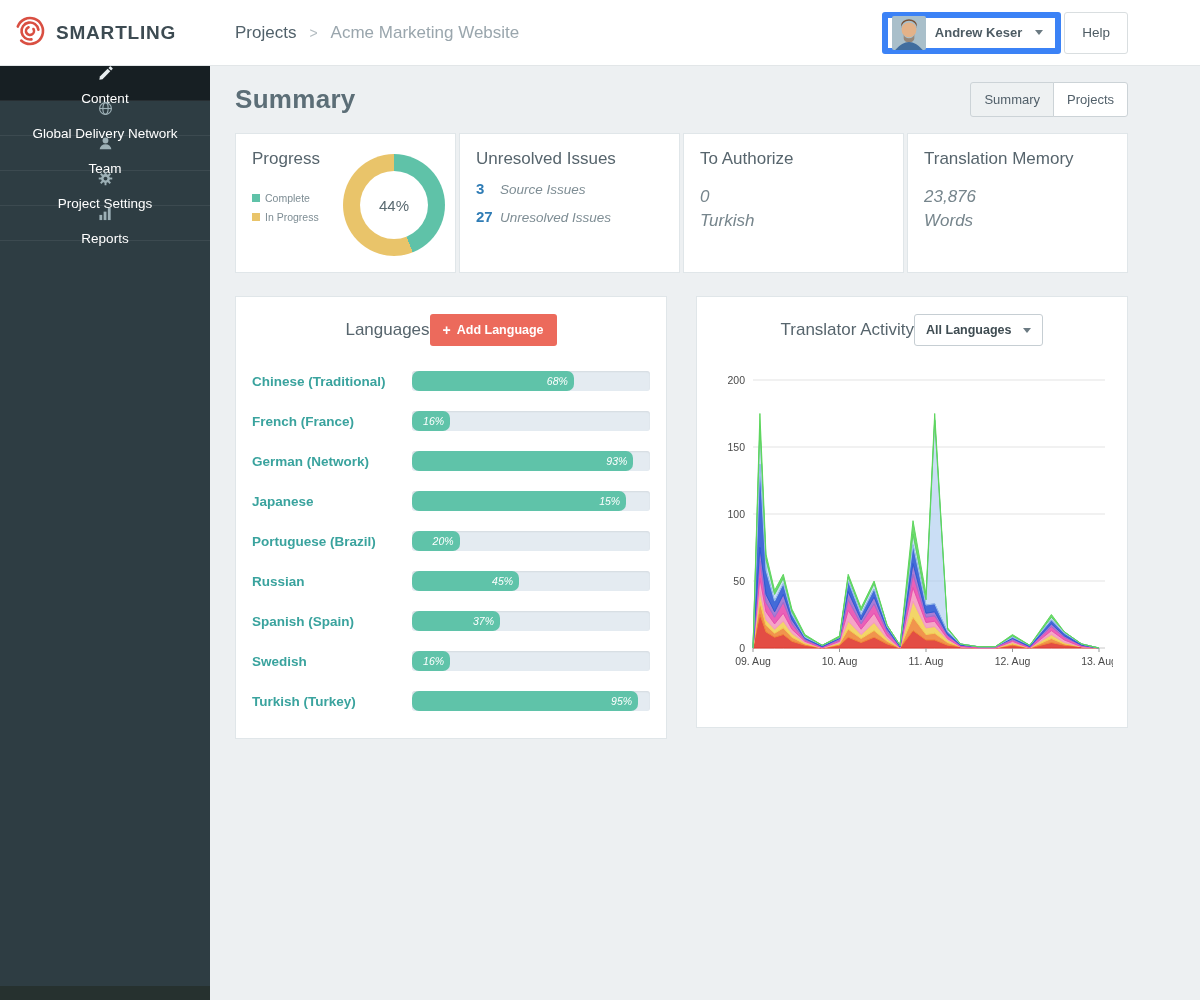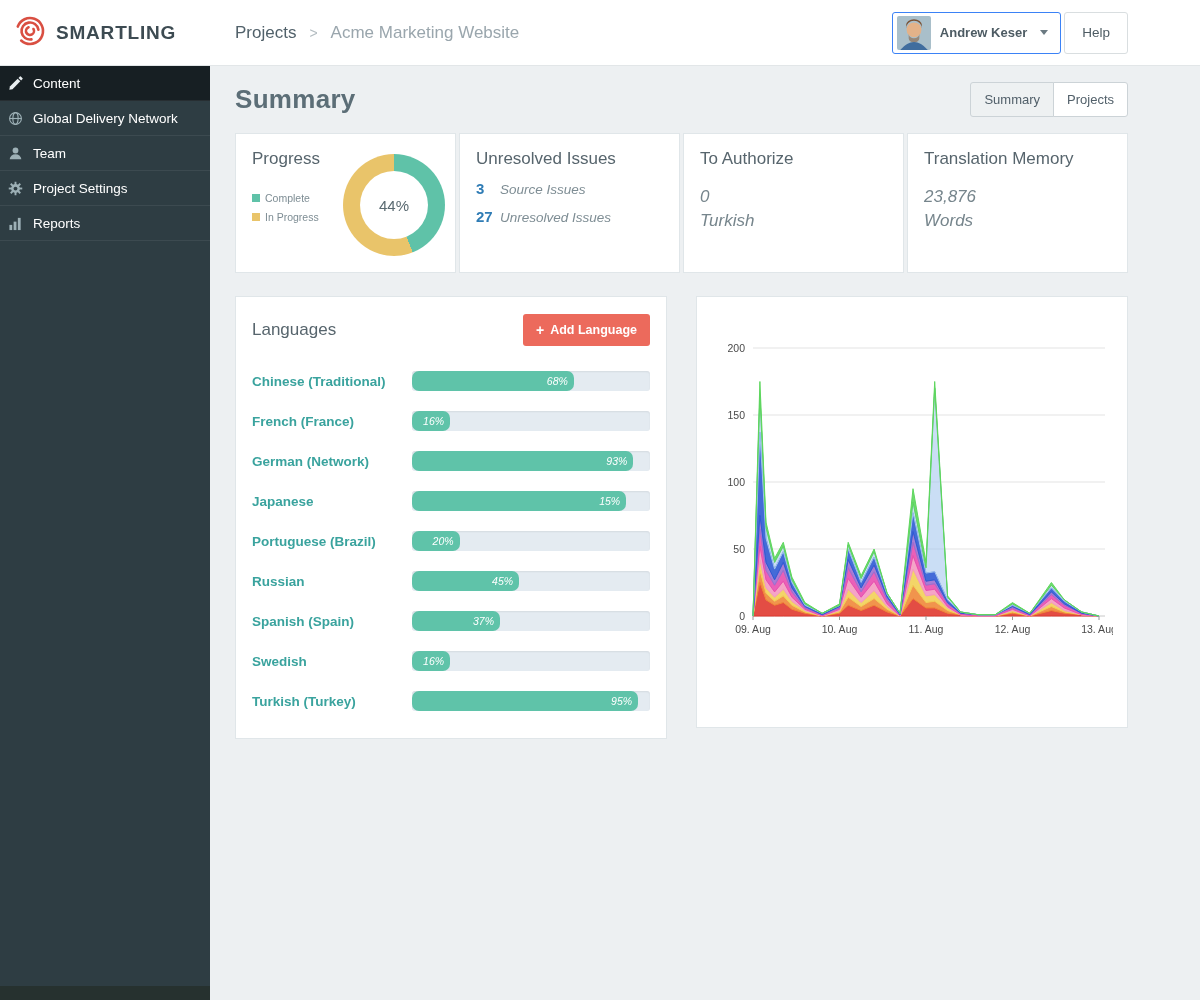--- a/index.html
+++ b/index.html
@@ -13,29 +13,29 @@
   }
   
   .topbar { height:66px; background:#fff; border-bottom:1px solid #e2e6e8; display:flex; align-items:center; position:relative; z-index:2; }
   .logo-area { width:210px; flex-shrink:0; display:flex; align-items:center; gap:9px; padding-left:13px; cursor:pointer; }
   .logo-text { font-size:19px; font-weight:700; color:#3d4b52; letter-spacing:.8px; }
   .crumbs { flex:1; display:flex; align-items:center; gap:13px; padding-left:25px; font-size:17px; }
   .crumb-root { color:#51616a; cursor:pointer; }
   .crumb-sep { color:#b3bcc1; font-size:14px; }
   .crumb-cur { color:#9aa6ad; }
   .top-right { display:flex; gap:3px; margin-right:72px; }
-  .user-btn { display:flex; align-items:center; gap:9px; border:1px solid #3b82f6; border-radius:3px; background:#fff; padding:3px 12px 3px 4px; height:42px; cursor:pointer; }
+  .user-btn { display:flex; align-items:center; gap:9px; border:6px solid #3b82f6; border-radius:3px; background:#fff; padding:3px 12px 3px 4px; height:42px; cursor:pointer; }
   .user-name { font-size:13px; font-weight:700; color:#4d5b63; }
   .caret-down { width:0; height:0; border-left:4px solid transparent; border-right:4px solid transparent; border-top:5px solid #6b7a82; margin-left:4px; }
   .avatar { width:34px; height:34px; border-radius:2px; overflow:hidden; display:block; }
   .help-btn { border:1px solid #d9dee0; border-radius:3px; background:#fff; padding:0 17px; display:flex; align-items:center; font-size:13.5px; color:#4d5b63; height:42px; cursor:pointer; }
   
   .layout { display:flex; height:934px; }
   aside { width:210px; flex-shrink:0; background:#2e3d43; display:flex; flex-direction:column; }
-  .side-item { height:35px; display:flex; align-items:center; gap:10px; padding:0 7px; color:#fff; font-size:13.5px; border-bottom:1px solid rgba(255,255,255,.07); cursor:pointer; }
+  .side-item { height:35px; display:flex; align-items:center; gap:10px; padding:0 7px; color:#fff; font-size:13.5px; border-bottom:1px solid rgba(255,255,255,.07); cursor:pointer;flex-direction:column; }
   .side-item.active { background:#171f23; }
   .side-item .icon { width:16px; height:16px; color:#9db0b6; display:flex; align-items:center; justify-content:center; }
   .side-item.active .icon { color:#e8eef0; }
   .side-spacer { flex:1; }
   .side-bottom { height:14px; background:#26312f; }
   main { flex:1; padding-left:25px; }
   .content { width:893px; }
   
   .page-head { display:flex; justify-content:space-between; align-items:center; margin-top:16px; }
   .page-title { font-size:26px; font-weight:600; color:#5c6e77; margin:0; letter-spacing:.3px; }
@@ -55,21 +55,21 @@
   .donut-hole { position:absolute; inset:17px; background:#fff; border-radius:50%; display:flex; align-items:center; justify-content:center; font-size:15px; color:#5a6a71; }
   .issue-row { display:flex; align-items:baseline; margin-top:11px; }
   .issue-row:first-of-type { margin-top:17px; }
   .issue-count { color:#2f7cb5; font-weight:700; font-size:15px; width:24px; flex-shrink:0; }
   .issue-label { font-style:italic; color:#7e8d94; font-size:13.5px; }
   .big-val { margin-top:18px; font-size:17px; font-style:italic; color:#76858c; }
   .big-unit { margin-top:4px; font-size:17px; font-style:italic; color:#76858c; }
   
   .cards-row { display:flex; gap:29px; margin-top:23px; align-items:flex-start; }
   .panel { background:#fff; border:1px solid #e0e6e9; width:432px; min-height:432px; padding:17px 16px; }
-  .panel-head { display:flex; justify-content:space-between; align-items:center; }
+  .panel-head { display:flex; justify-content:center; align-items:center; }
   .panel-title { font-size:17px; color:#57656d; }
   .add-btn { background:#ec6a5c; color:#fff; border:none; border-radius:3px; font-size:12.5px; font-weight:700; padding:9px 13px; display:flex; align-items:center; gap:6px; cursor:pointer; font-family:inherit; }
   .plus-icon { font-size:14px; font-weight:700; line-height:1; }
   .filter-btn { background:#fff; border:1px solid #c6ced3; border-radius:3px; padding:8px 11px; font-size:12.5px; font-weight:700; color:#3f4c52; display:flex; align-items:center; gap:8px; cursor:pointer; font-family:inherit; }
   
   .lang-list { margin-top:15px; }
   .lang-row { display:flex; align-items:center; height:40px; }
   .lang-name { flex:0 0 160px; color:#3aa39e; font-weight:700; font-size:13.5px; cursor:pointer; }
   .lang-bar { flex:1; height:20px; background:#e4ebf1; border-radius:3px; overflow:hidden; box-shadow:inset 0 1px 2px rgba(0,0,0,.07); }
   .lang-fill { height:100%; background:#5fc3a9; border-radius:7px; display:flex; align-items:center; justify-content:flex-end; min-width:34px; }
@@ -311,20 +311,27 @@
                 <div class="lang-bar">
                   <div class="lang-fill" style="width: 95%;">
                     <span class="lang-pct">95%</span>
                   </div>
                 </div>
               </div>
             </div>
         </div>
 
         <div class="panel">
+          <div class="panel-head">
+            <div class="panel-title">Translator Activity</div>
+            <button class="filter-btn">
+              <span>All Languages</span>
+              <span class="caret-down"></span>
+            </button>
+          </div>
           <div class="chart-wrap">
             <svg width="400" height="312" viewBox="0 0 400 312">
                 <text x="32" y="289.5" text-anchor="end" class="tick">0</text>
                 <line x1="40" x2="392" y1="219" y2="219" stroke="#e3e3e3" stroke-width="1"></line>
                 <text x="32" y="222.5" text-anchor="end" class="tick">50</text>
                 <line x1="40" x2="392" y1="152" y2="152" stroke="#e3e3e3" stroke-width="1"></line>
                 <text x="32" y="155.5" text-anchor="end" class="tick">100</text>
                 <line x1="40" x2="392" y1="85" y2="85" stroke="#e3e3e3" stroke-width="1"></line>
                 <text x="32" y="88.5" text-anchor="end" class="tick">150</text>
                 <line x1="40" x2="392" y1="18" y2="18" stroke="#e3e3e3" stroke-width="1"></line>

